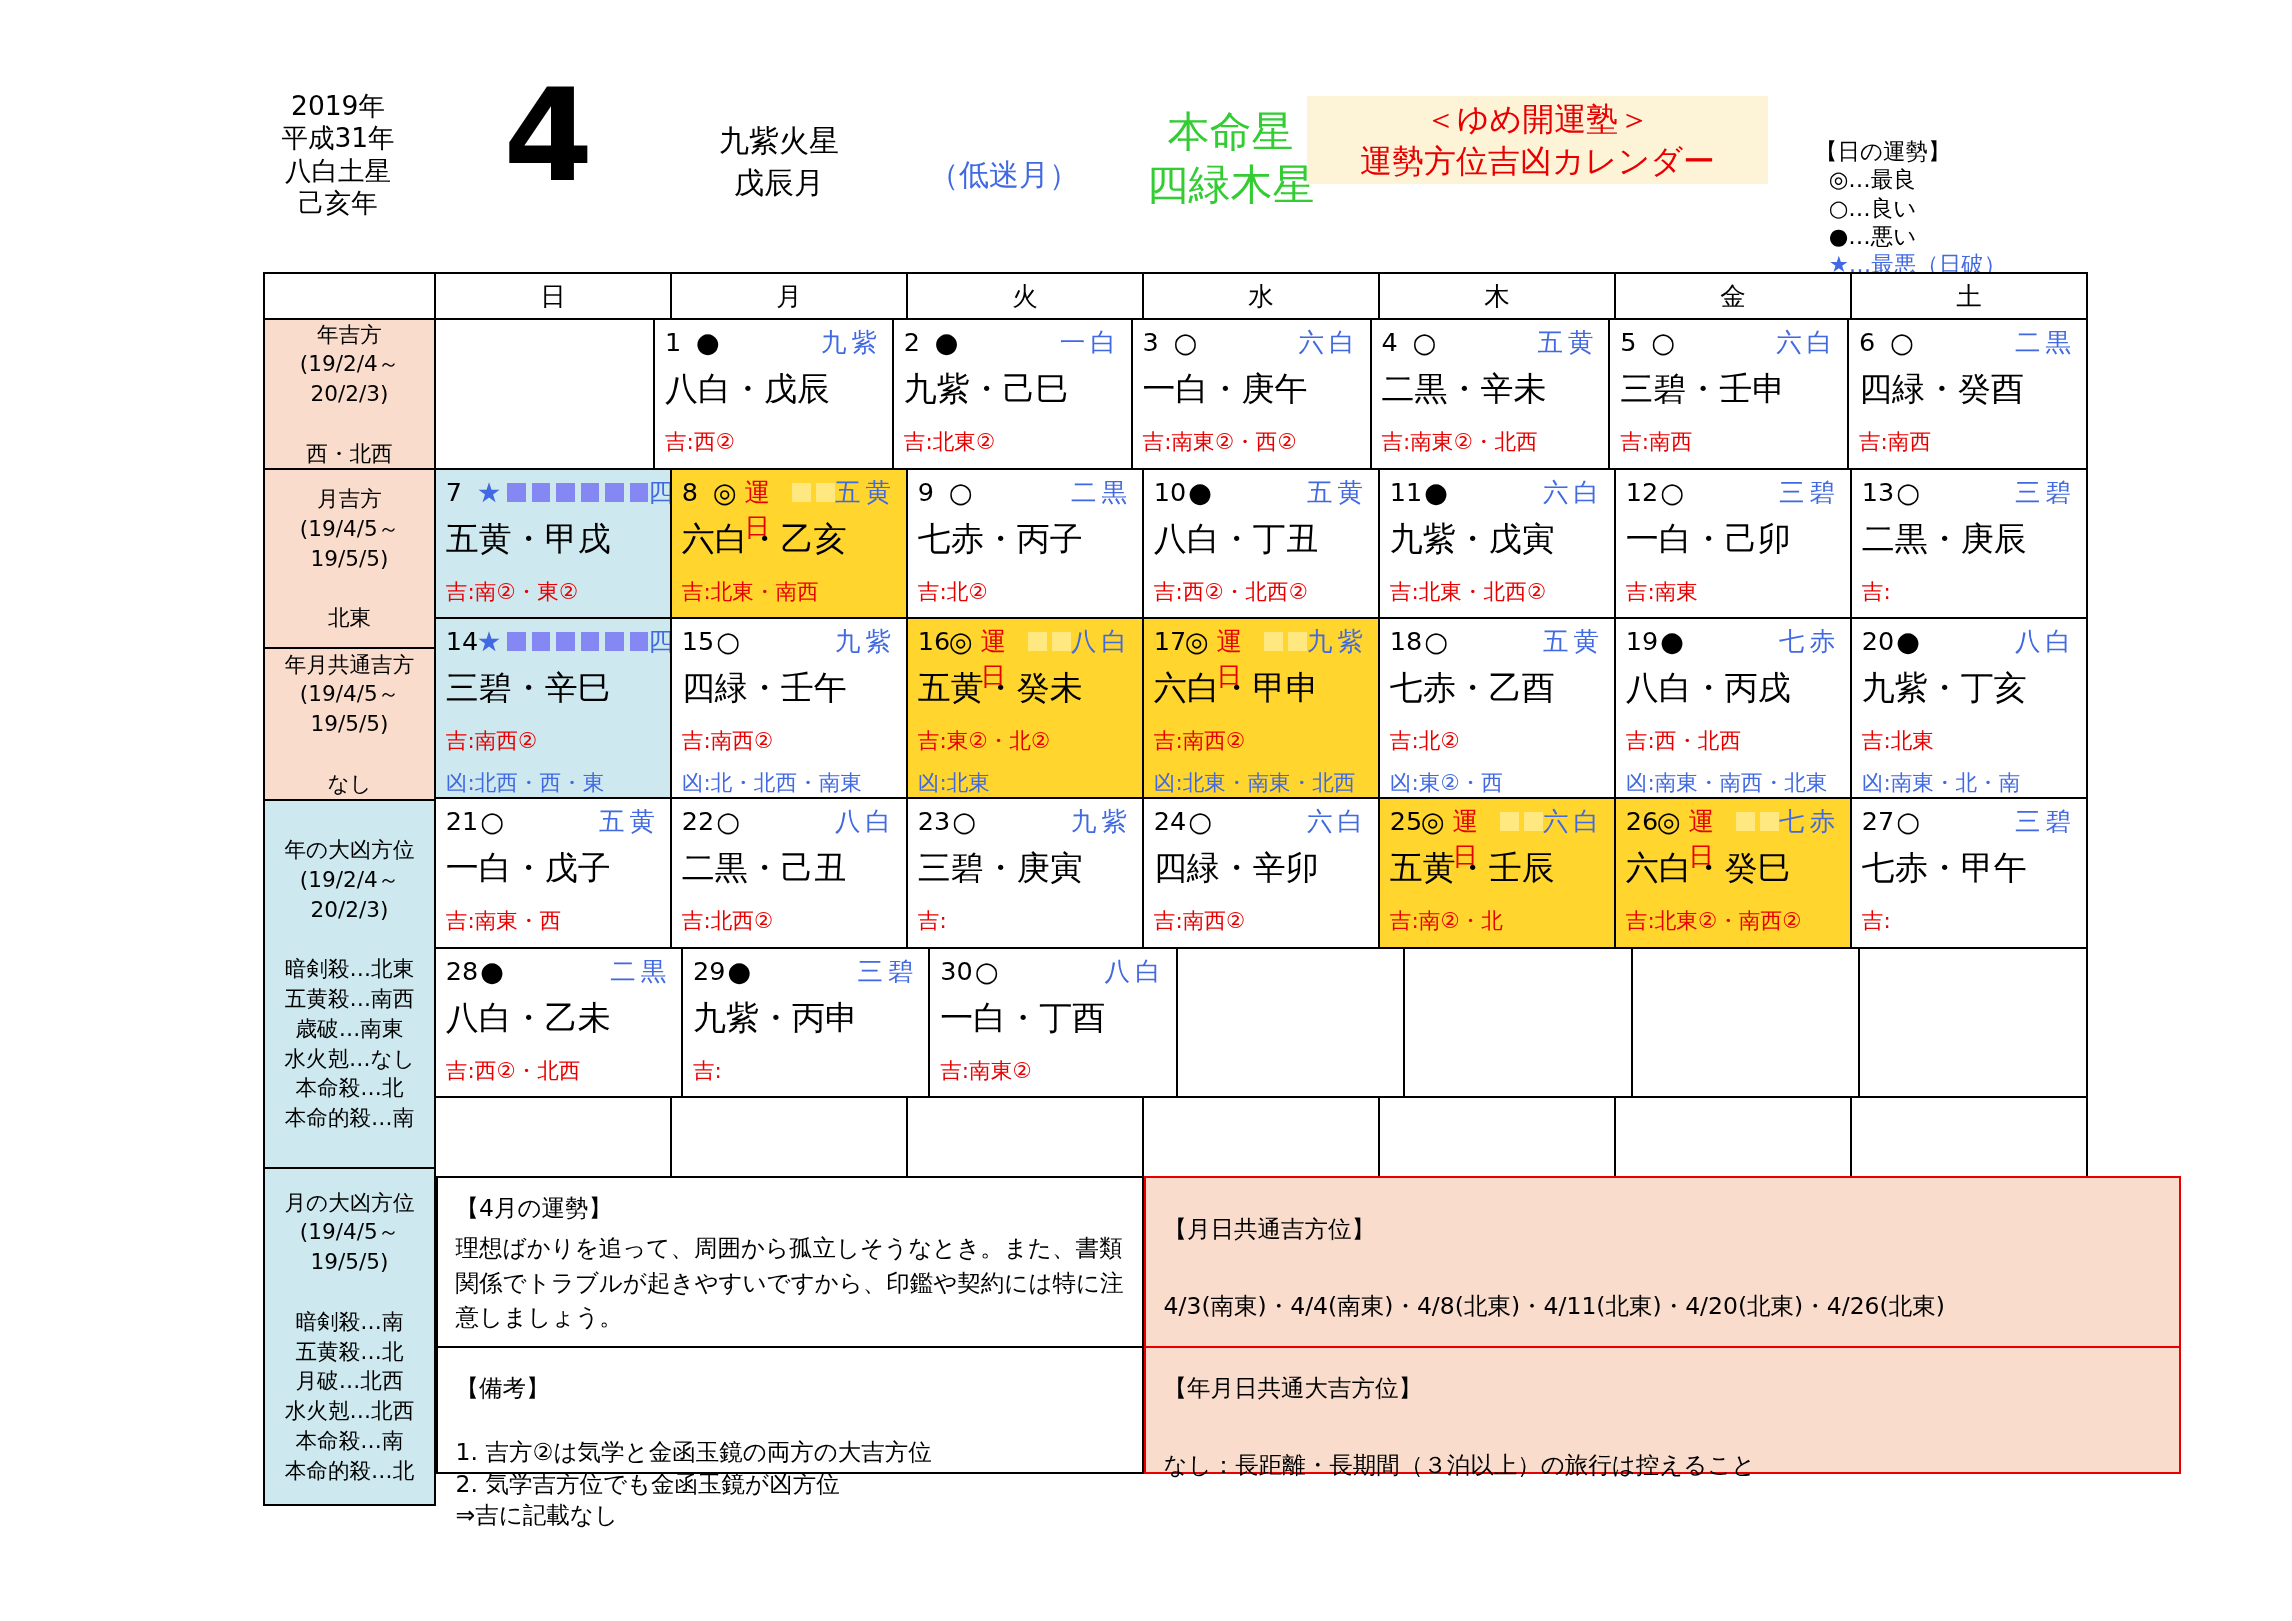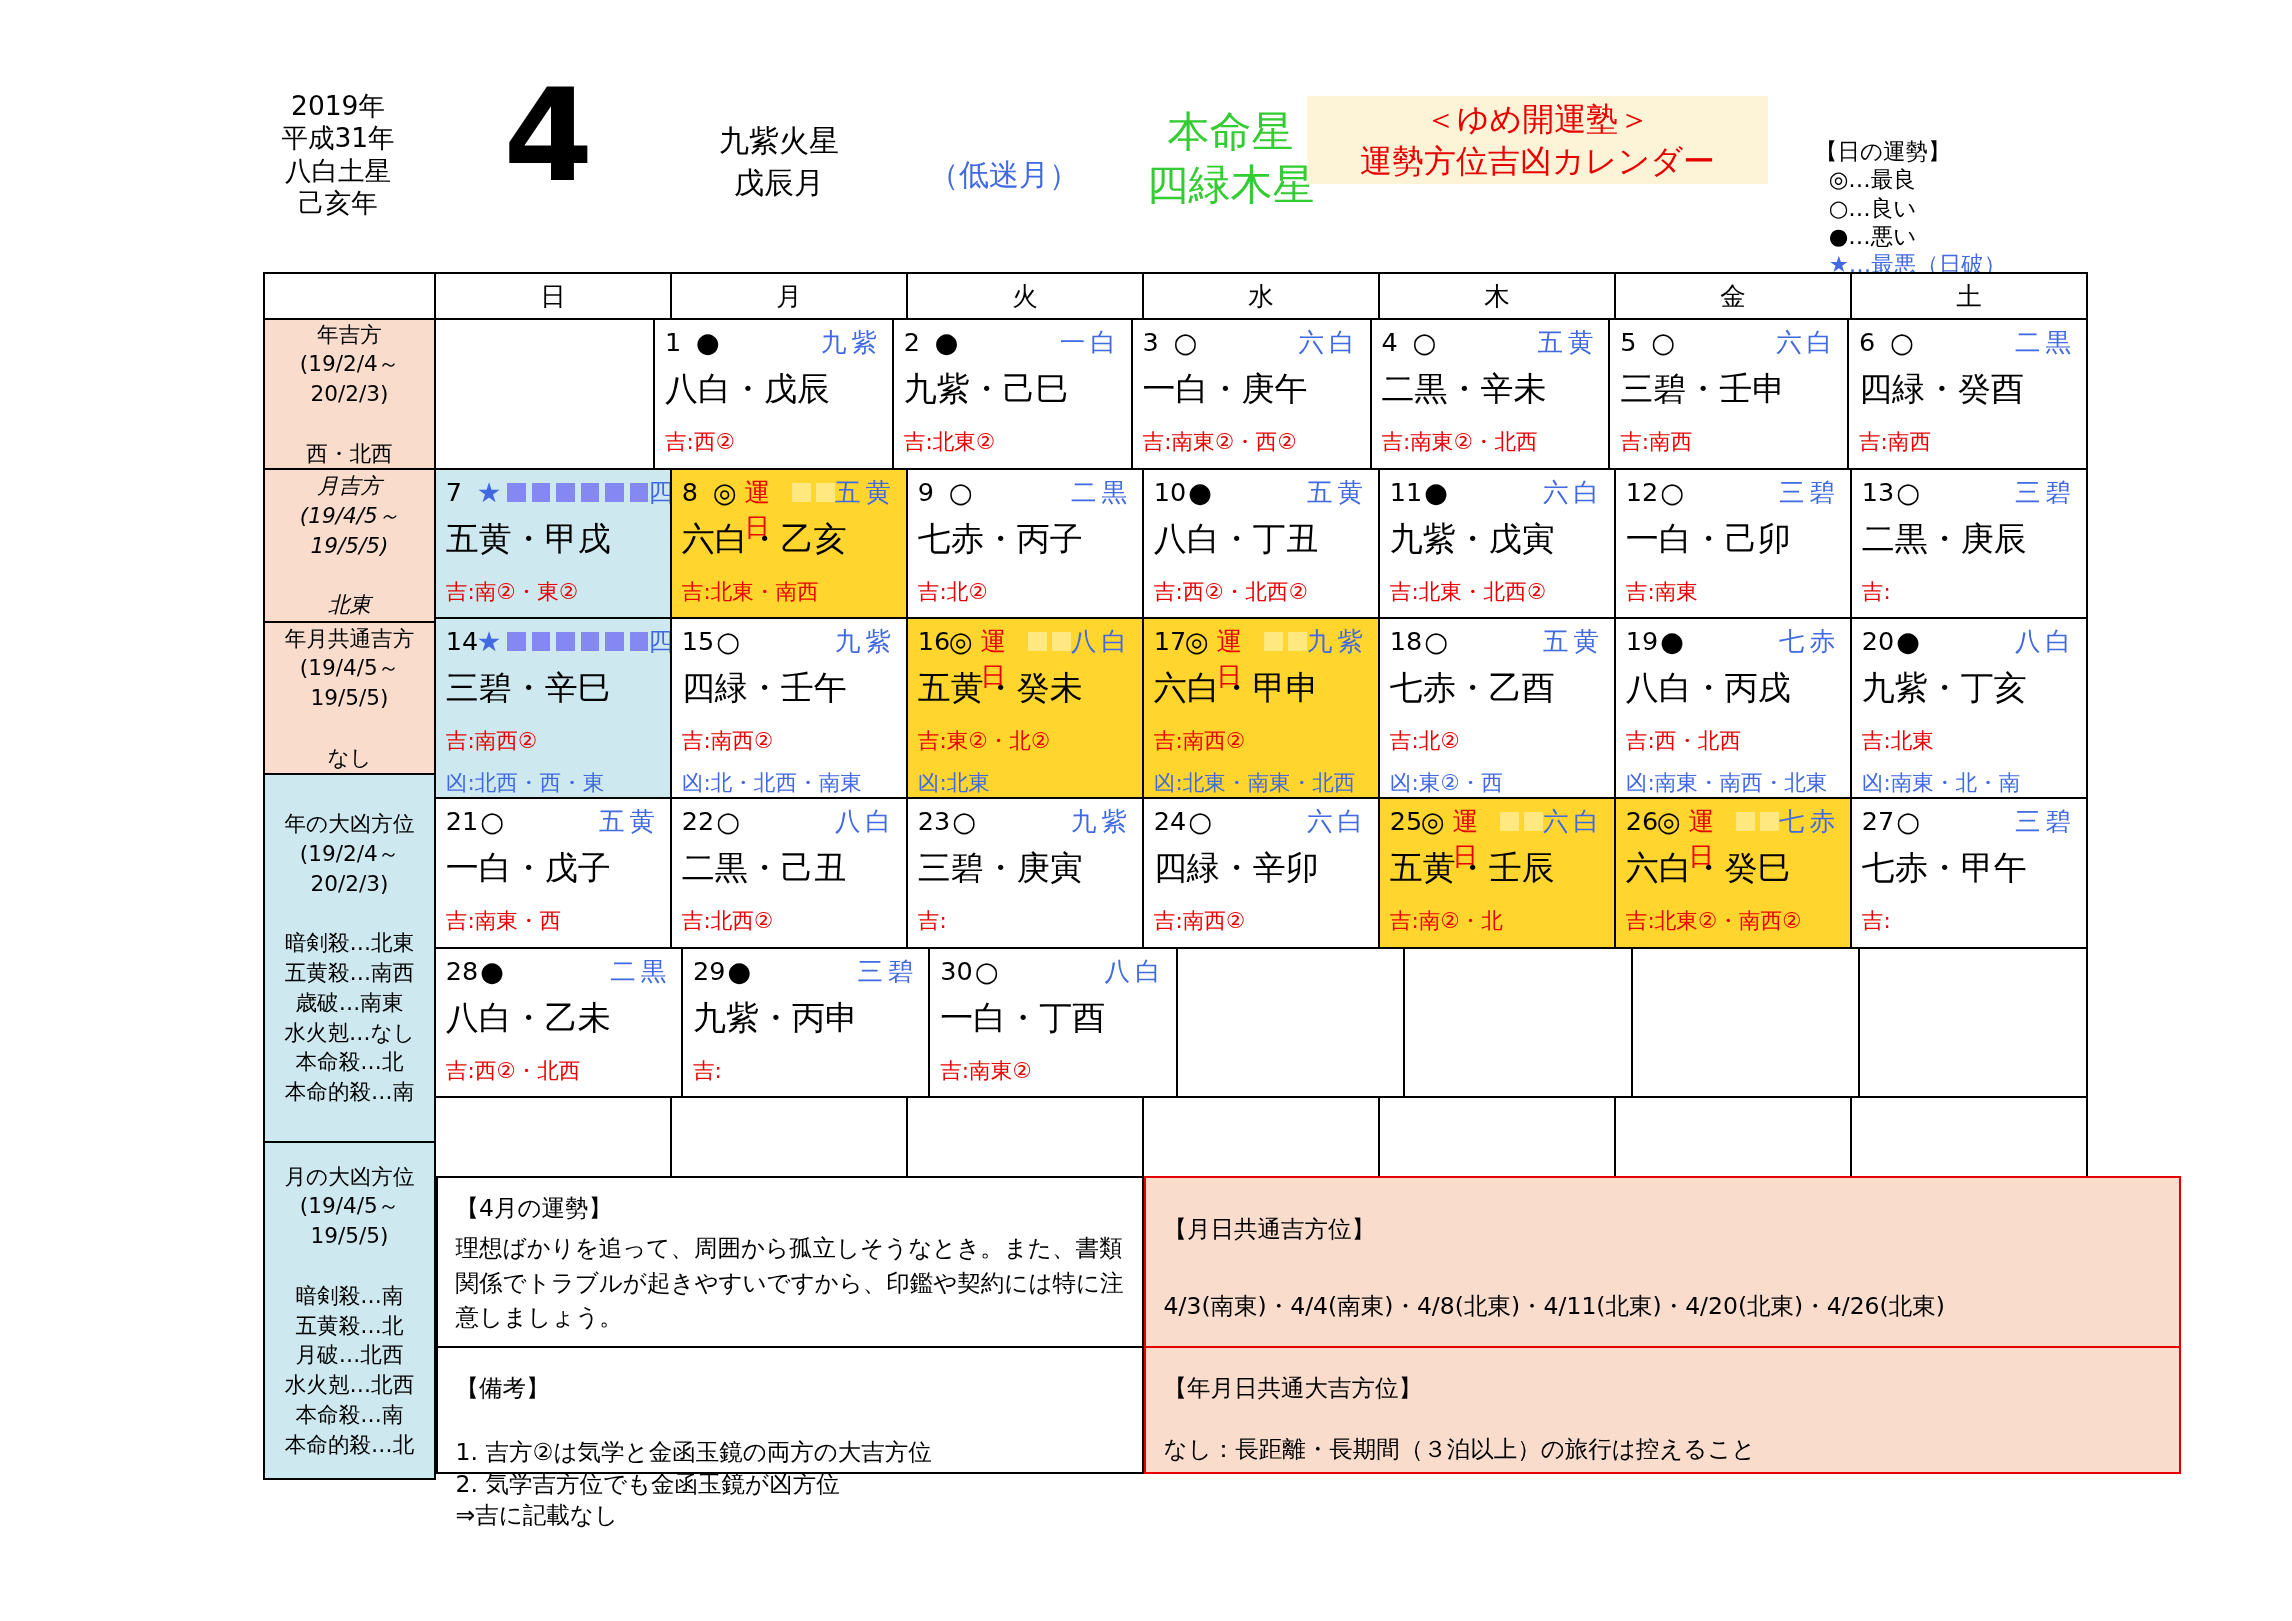--- a/index.html
+++ b/index.html
@@ -26,21 +26,21 @@
   .legend .blue { color:#4169e1; }
   
   .sidebar { position:absolute; left:263px; top:272px; width:173px;
     border-left:2.9px solid #000; border-top:2.9px solid #000; box-sizing:border-box; }
   .side-cell { border-right:2px solid #000; border-bottom:2px solid #000; box-sizing:border-box;
     display:flex; align-items:center; justify-content:center; text-align:center; }
   .side-text { font-size:21.6px; line-height:1.38; white-space:pre-line; }
   .pinkbg { background:#f9dccc; }
   .bluebg { background:#cde8ef; }
   .s-head { height:46px; background:#fff; }
-  .s1 { height:150px; } .s2 { height:153px;font-style:italic; } .s3 { height:152px; }
+  .s1 { height:150px; } .s2 { height:179px; } .s3 { height:152px; }
   .s4 { height:368px; } .s5 { height:337px; }
   
   .cal { position:absolute; left:436px; top:272px; width:1652px;
     border-top:2.9px solid #000; box-sizing:border-box; }
   .row { display:flex; }
   .cell { flex:1; border-right:2px solid #000; border-bottom:2px solid #000;
     box-sizing:border-box; background:#fff; overflow:hidden; }
   .row .cell:last-child { border-right:2.9px solid #000; }
   .dow-row .cell { height:46px; display:flex; align-items:center; justify-content:center;
     font-size:25.5px; }
@@ -66,21 +66,21 @@
   
   .bbox { position:absolute; box-sizing:border-box; padding:13.7px 17.6px; font-size:23.5px; }
   .bbox .title { font-size:23.5px; }
   .box-unsei { left:436px; top:1176px; width:708px; height:172px; border:2.9px solid #000; background:#fff; }
   .box-unsei .body { margin-top:7.8px; line-height:1.45; }
   .box-biko { left:436px; top:1348px; width:708px; height:126px; border:2.9px solid #000; border-top:none; background:#fff; padding-top:24px; }
   .box-biko .body { margin-top:33px; line-height:1.35; white-space:pre-line; }
   .box-kichi { left:1144px; top:1176px; width:1037px; height:172px; border:2.9px solid #e80000; background:#f9dccc; padding-top:35px; }
   .box-kichi .body { margin-top:45px; }
   .box-daikichi { left:1144px; top:1348px; width:1037px; height:126px; border:2.9px solid #e80000; border-top:none; background:#f9dccc; padding-top:23.5px; }
-  .box-daikichi .body { margin-top:29px; }
+  .box-daikichi .body { margin-top:45px; }
 </style>
 </head>
 <body>
 
 <div class="page">
 
   <div class="year-block">2019年
 平成31年
 八白土星
 己亥年</div>

